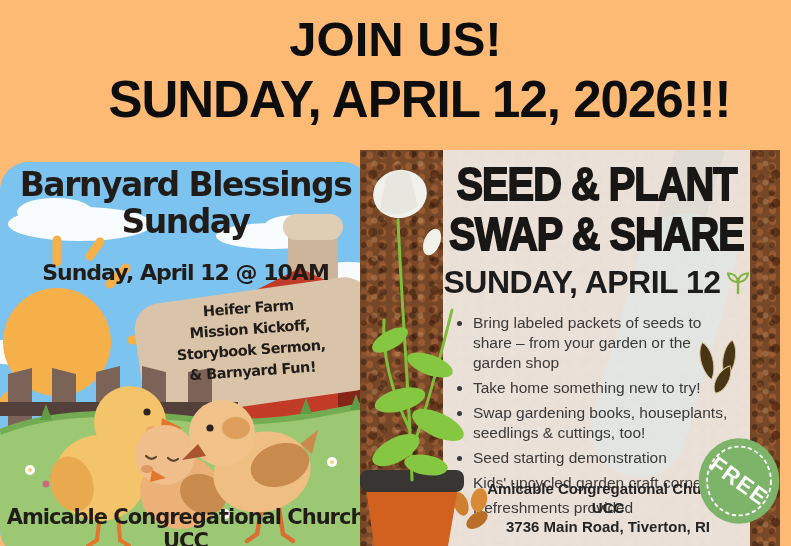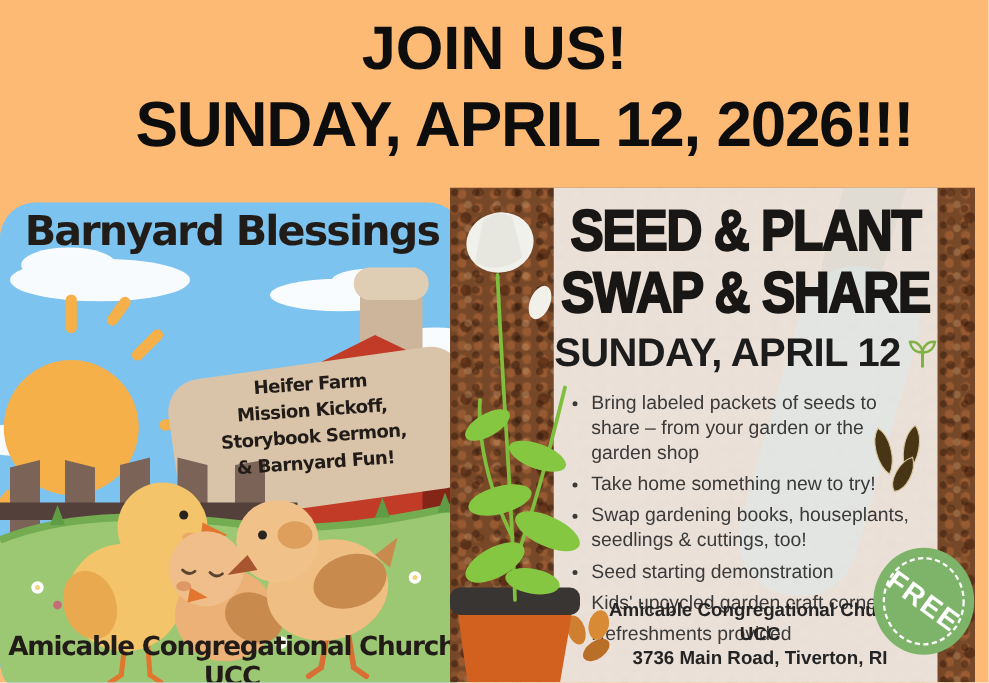--- a/index.html
+++ b/index.html
@@ -177,21 +177,23 @@
         <ellipse cx="280" cy="303" rx="30" ry="21" fill="#C98A4E" transform="rotate(-18 280 303)"></ellipse>
         <circle cx="222" cy="271" r="33" fill="#F0C28A"></circle>
         <ellipse cx="236" cy="266" rx="14" ry="11" fill="#DE9E5C"></ellipse>
         <circle cx="210" cy="266" r="3.6" fill="#2A2320"></circle>
         <polygon points="198,282 182,298 206,294" fill="#A8542F"></polygon>
       </g>
     </svg>
 
     <div class="cartoon bb-title">
       <div>Barnyard Blessings</div>
+      <div>Sunday</div>
     </div>
+    <div class="cartoon bb-date">Sunday, April 12 @ 10AM</div>
     <div class="cartoon bb-sign">
       <div>Heifer Farm</div>
       <div>Mission Kickoff,</div>
       <div>Storybook Sermon,</div>
       <div>&amp; Barnyard Fun!</div>
     </div>
     <div class="cartoon bb-church">Amicable Congregational Church UCC</div>
   </div>
 
   <div class="poster-right">

